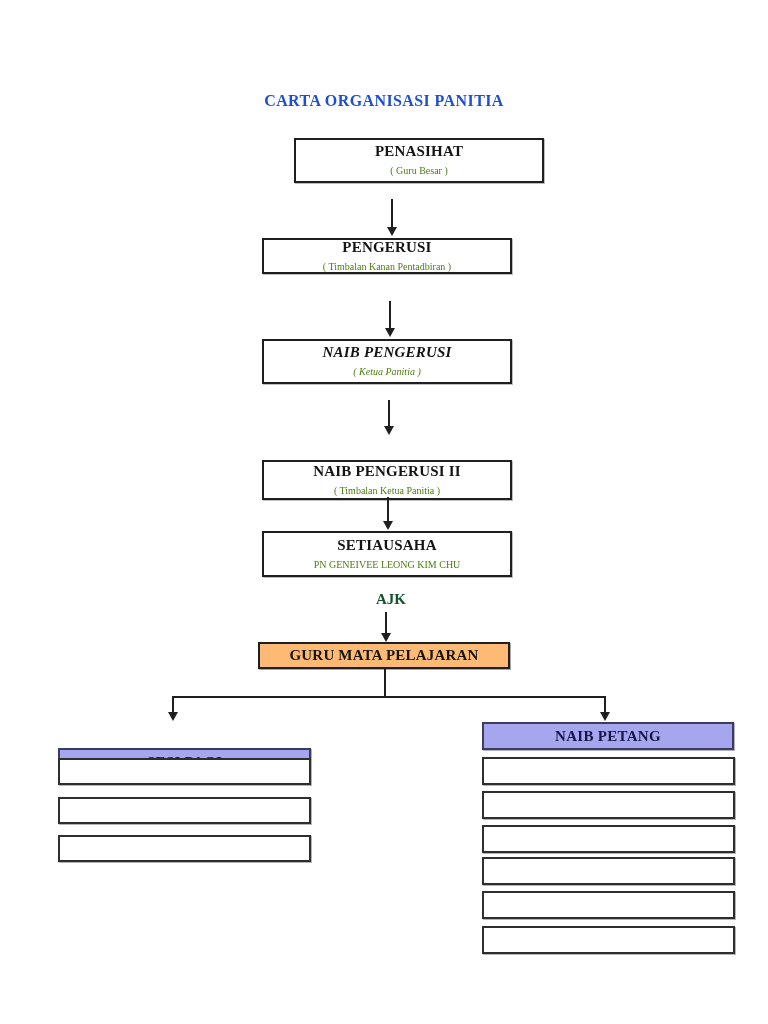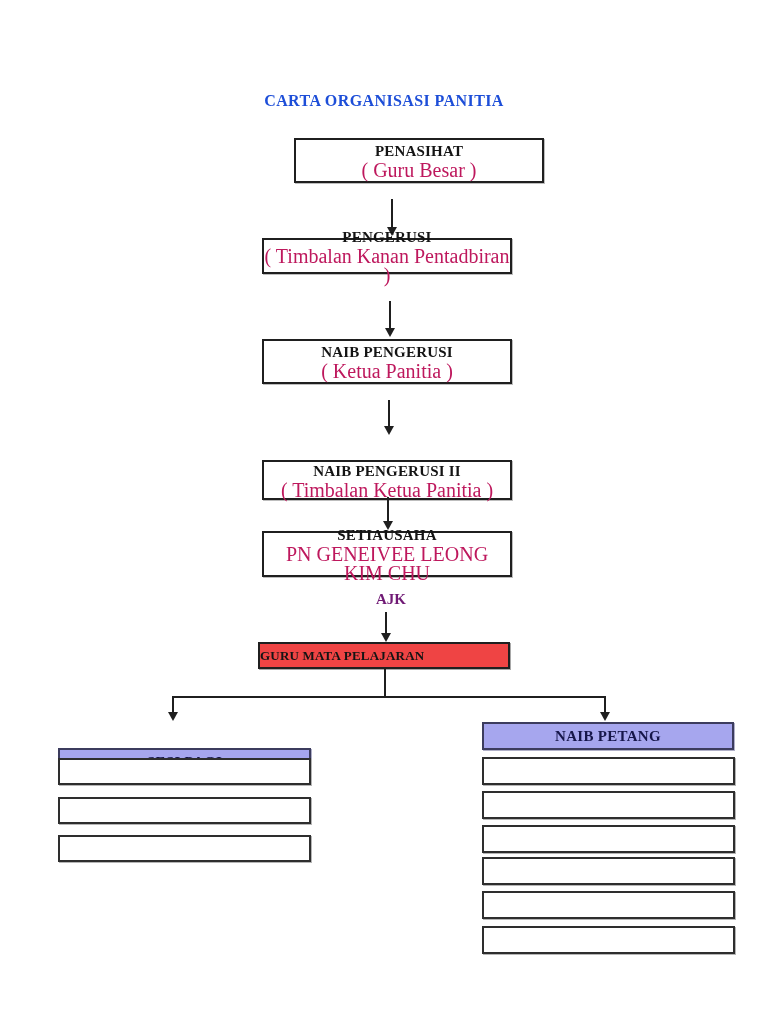--- a/index.html
+++ b/index.html
@@ -22,41 +22,41 @@
   
   .obox {
     position: absolute; left: 262px; width: 250px;
     border: 2px solid #1f1f1f; background: #ffffff;
     box-sizing: border-box;
     display: flex; flex-direction: column; justify-content: center;
     text-align: center;
     box-shadow: 1px 1px 0 #bdbdbd;
   }
   .obox .role { font-size: 15px; font-weight: bold; color: #141414; line-height: 20px; letter-spacing: 0.2px; }
-  .obox .sub  { font-size: 20px; color: #be185d; line-height: 19px; }
+  .obox .sub  { font-size: 10px; color: #4d7c0f; line-height: 19px; }
 
   
   .vline { position: absolute; width: 2px; background: #1f1f1f; }
   .hline { position: absolute; height: 2px; background: #1f1f1f; }
   .ahead {
     position: absolute; width: 0; height: 0;
     border-left: 5px solid transparent;
     border-right: 5px solid transparent;
     border-top: 9px solid #1f1f1f;
   }
 
   .ajk-label {
     position: absolute; left: 262px; top: 591px; width: 258px;
-    text-align: center; font-size: 15px; font-weight: bold; color: #701a75;
+    text-align: center; font-size: 15px; font-weight: bold; color: #14532d;
   }
 
   .guru-box {
     position: absolute; left: 258px; top: 642px; width: 252px; height: 27px;
-    background: #ef4444; border: 2px solid #1f1f1f; box-sizing: border-box;
-    font-size: 13px; font-weight: bold; color: #141414;
+    background: #fdba74; border: 2px solid #1f1f1f; box-sizing: border-box;
+    text-align: center; font-size: 15px; font-weight: bold; color: #141414;
     line-height: 23px; letter-spacing: 0.2px;
     box-shadow: 1px 1px 0 #a8a8a8;
   }
 
   .session-header {
     position: absolute; top: 722px; height: 28px;
     background: #a6a6ee; border: 2px solid #3c3c5e; box-sizing: border-box;
     text-align: center; font-size: 15px; font-weight: bold; color: #16164a;
     line-height: 24px; letter-spacing: 0.3px;
     box-shadow: 1px 1px 0 #b0b0c8;
@@ -88,21 +88,21 @@
   <div class="ahead" style="left:387px;top:227px;"></div>
 
   <div class="obox" style="top:238px;height:36px;">
     <div class="role">PENGERUSI</div>
     <div class="sub">( Timbalan Kanan Pentadbiran )</div>
   </div>
 
   <div class="vline" style="left:389px;top:301px;height:28px;"></div>
   <div class="ahead" style="left:385px;top:328px;"></div>
 
-  <div class="obox" style="top:339px;height:45px;">
+  <div class="obox" style="top:339px;height:45px;font-style:italic;">
     <div class="role">NAIB PENGERUSI</div>
     <div class="sub">( Ketua Panitia )</div>
   </div>
 
   <div class="vline" style="left:388px;top:400px;height:27px;"></div>
   <div class="ahead" style="left:384px;top:426px;"></div>
 
   <div class="obox" style="top:460px;height:40px;">
     <div class="role">NAIB PENGERUSI II</div>
     <div class="sub">( Timbalan Ketua Panitia )</div>

